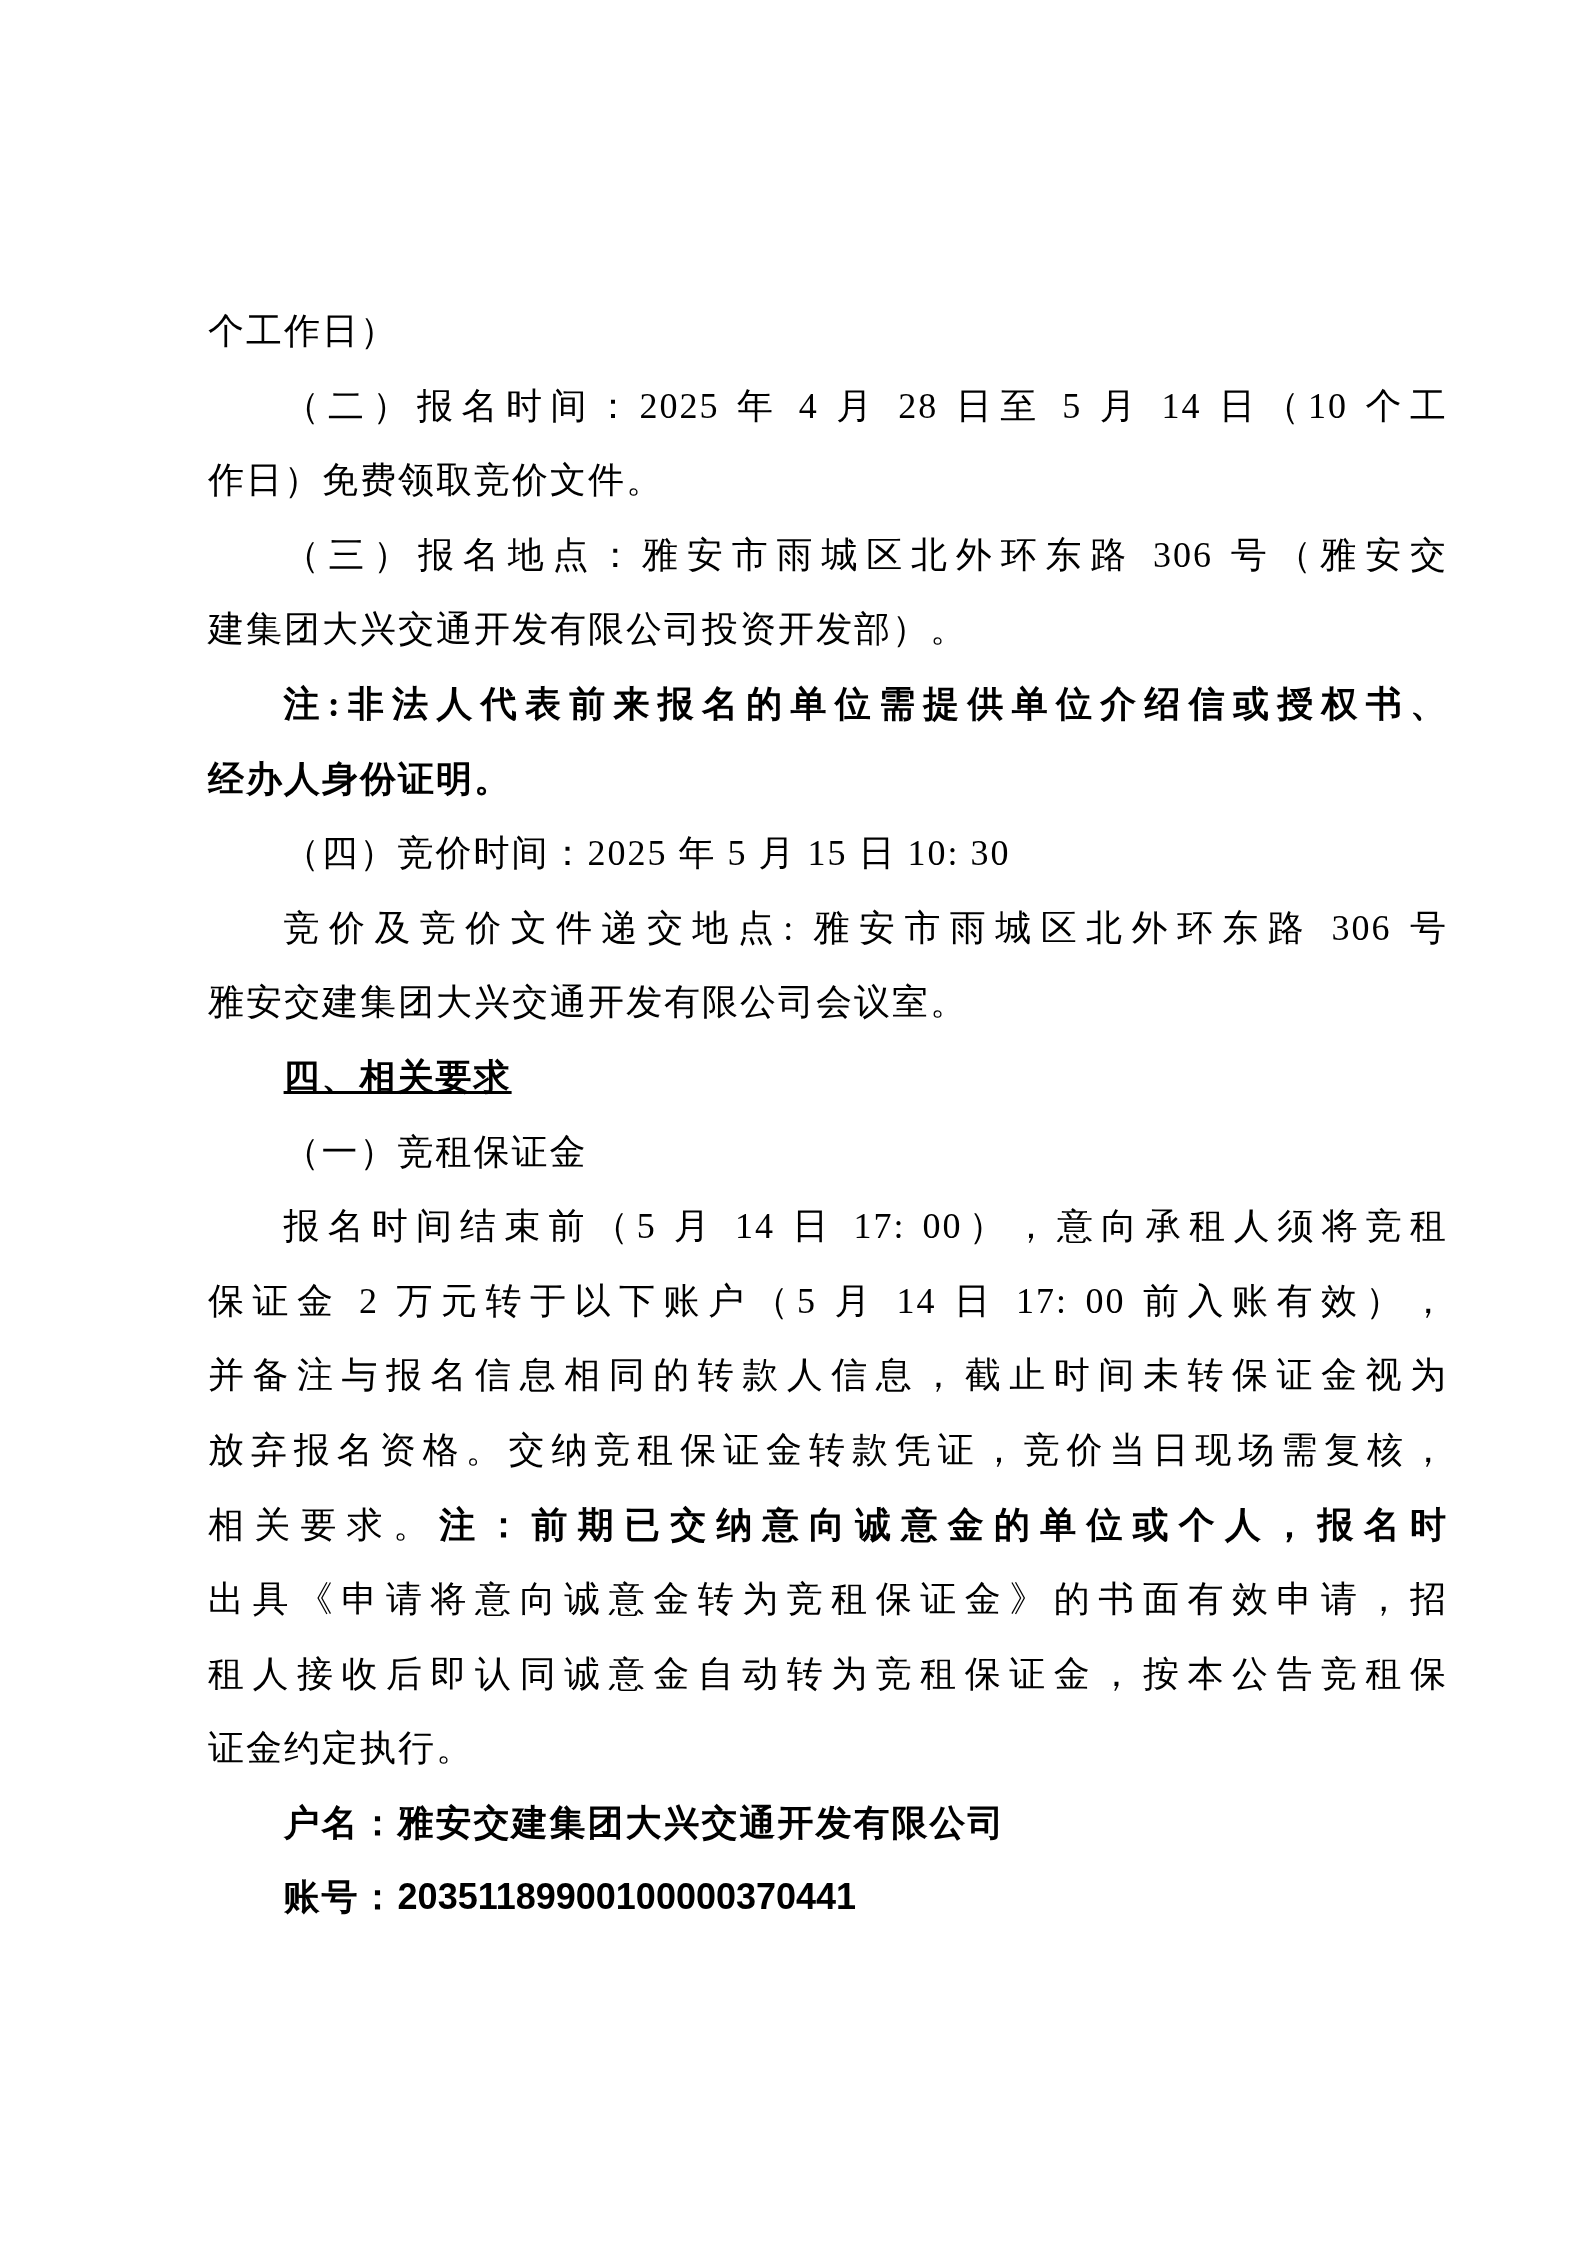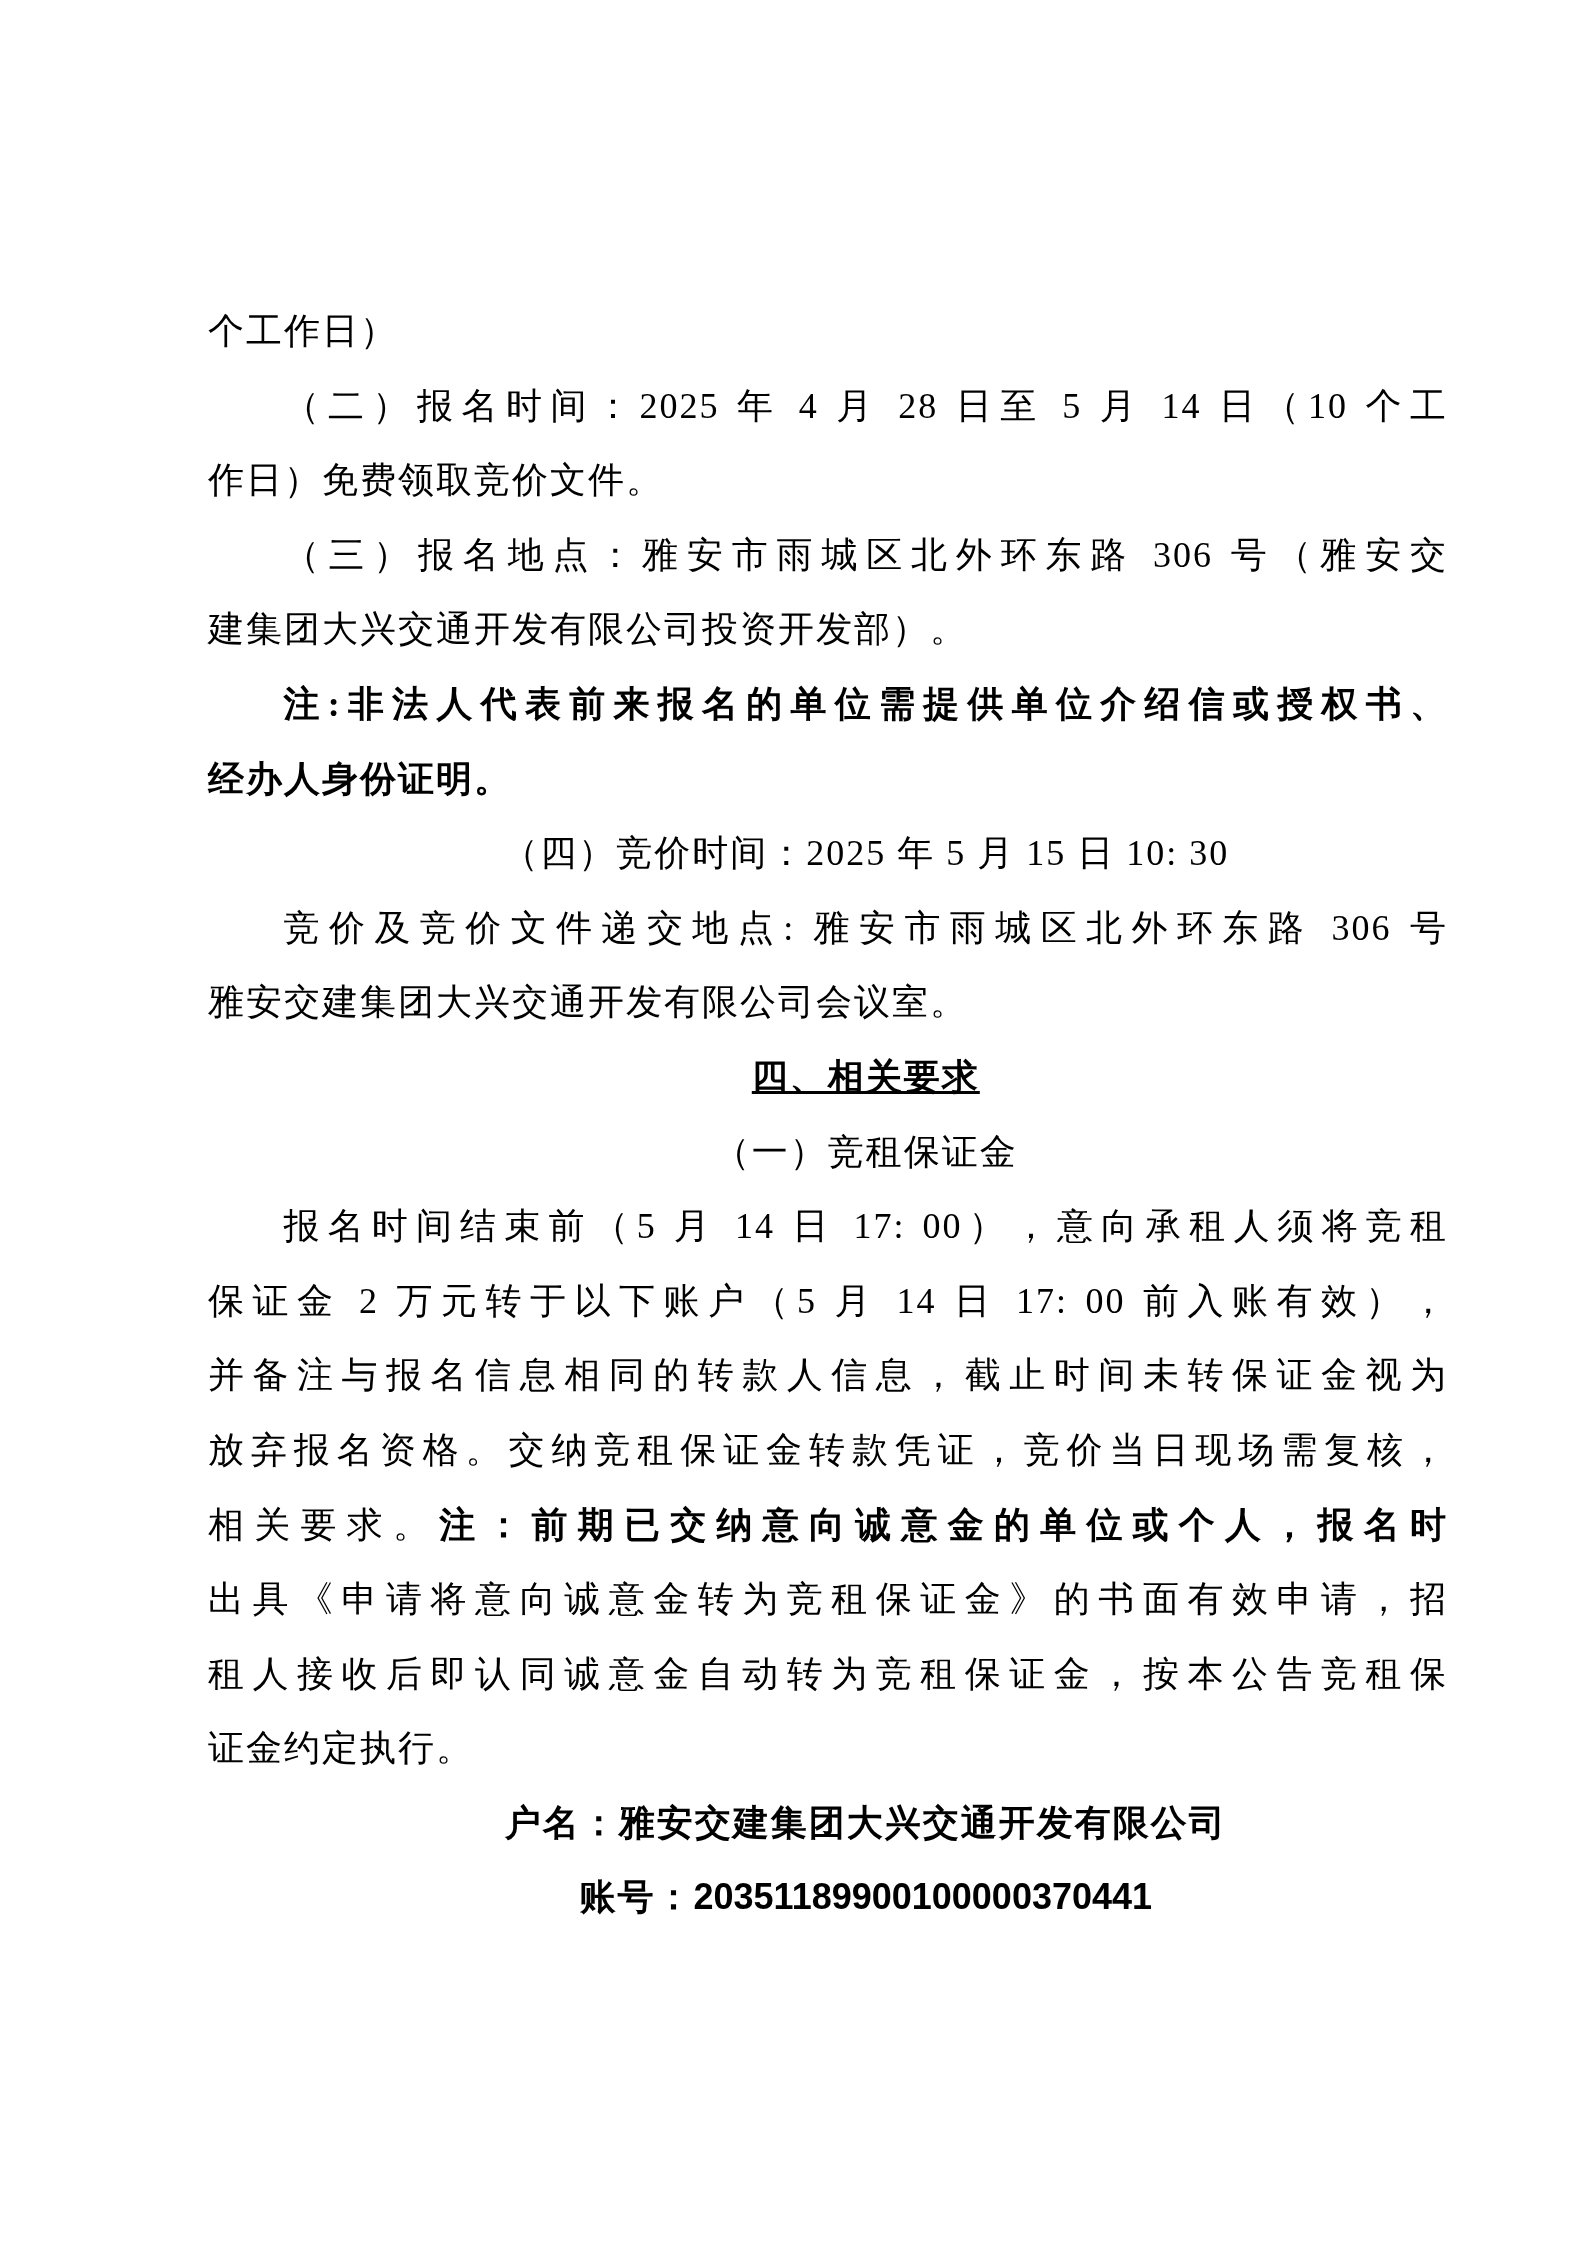--- a/index.html
+++ b/index.html
@@ -37,21 +37,20 @@
     white-space: nowrap;
     overflow: visible;
   }
   .line.full {
     white-space: normal;
     text-align: justify;
     text-align-last: justify;
   }
   .line.indent {
     text-indent: 2.1em;
-    text-align: center;
   }
   .run-bold {
     font-weight: bold;
   }
   .run-hei {
     font-family: "Liberation Sans", "DejaVu Sans", sans-serif;
     font-weight: bold;
     text-decoration: underline;
   }
   .run-num {

